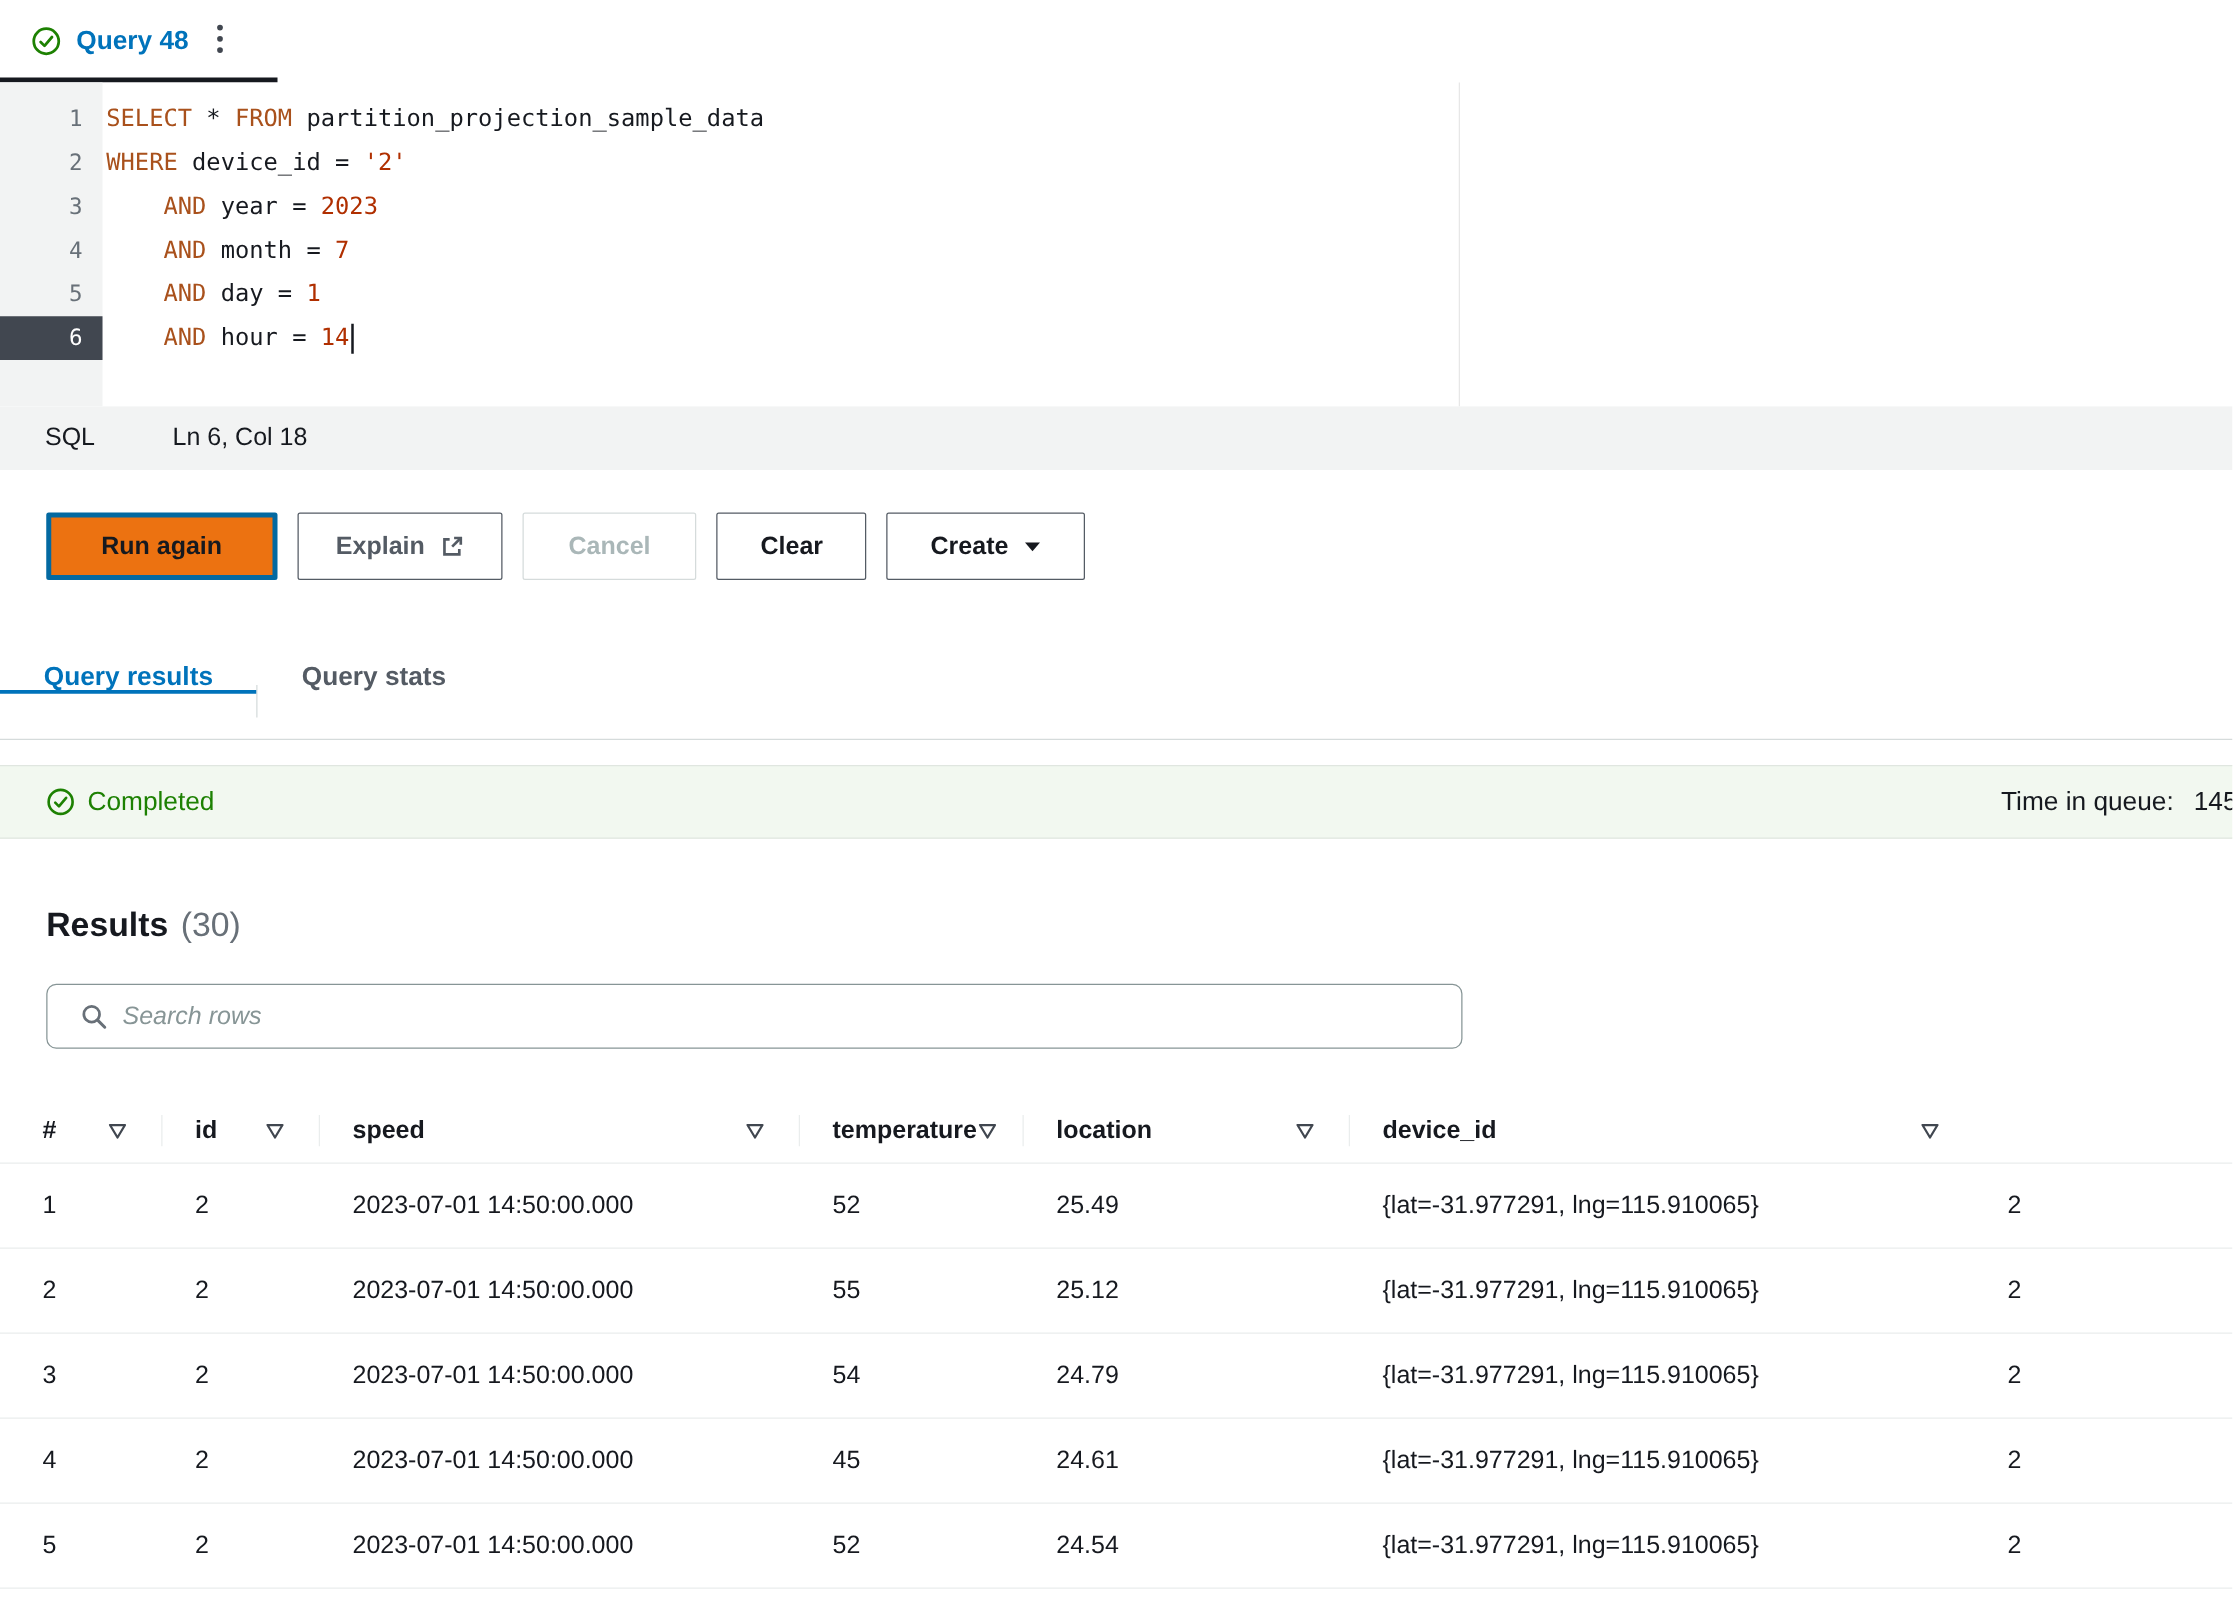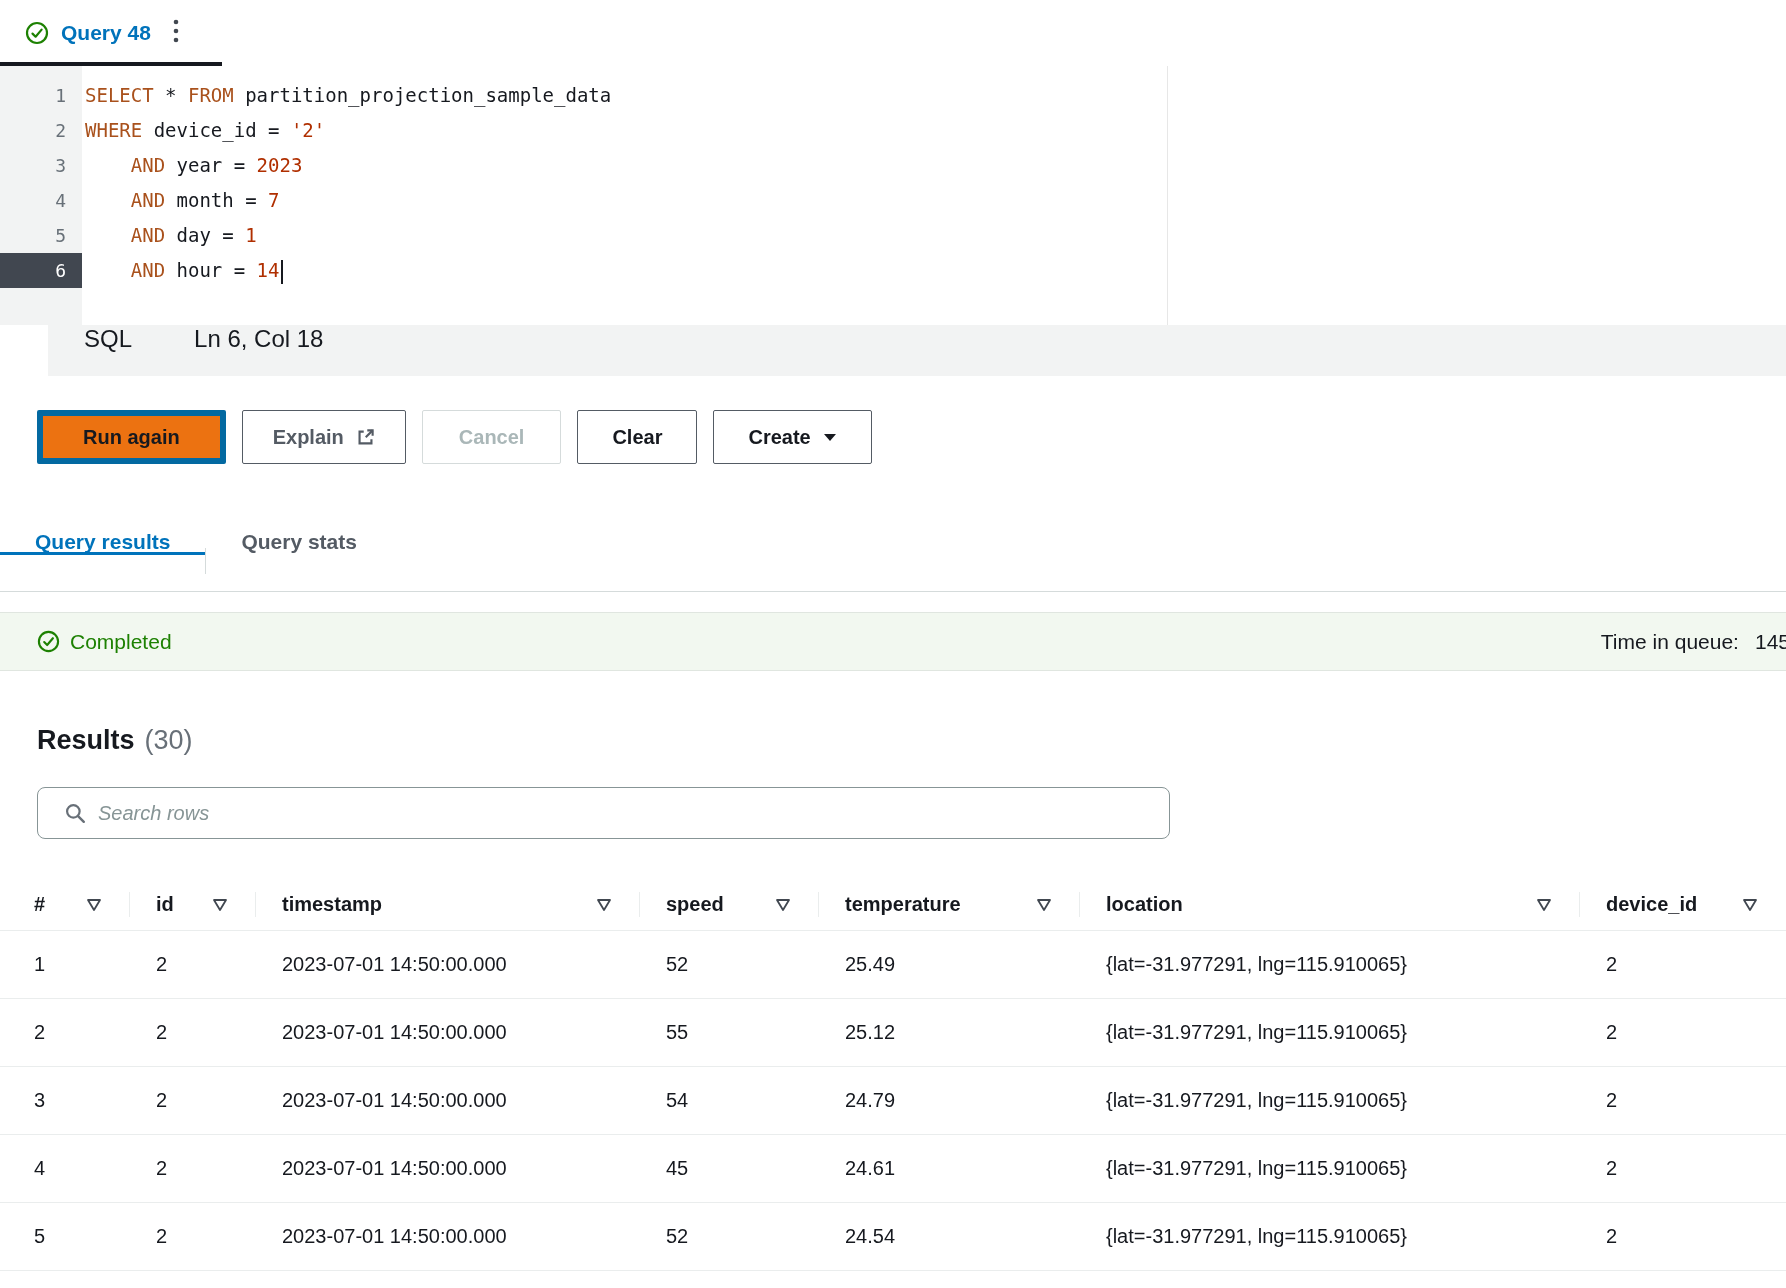--- a/index.html
+++ b/index.html
@@ -22,30 +22,30 @@
   .code { flex:1; padding:12px 0 0 3px; }
   .cline { height:35px; line-height:35px; white-space:pre; color:#16191f; }
   .tok-kw  { color:#a9511c; }
   .tok-str { color:#b02f00; }
   .tok-num { color:#b02f00; }
   .tok-pl  { color:#16191f; }
   .cursor { display:inline-block; width:2px; height:24px; background:#16191f; vertical-align:middle; margin-left:1px; }
   .print-margin { position:absolute; left:1167px; top:0; bottom:0; width:1px; background:#e7e7e7; }
 
   
-  .statusbar { height:51px; background:#f2f3f3; display:flex; align-items:flex-start; font-size:24px;margin-left:48px; }
+  .statusbar { height:51px; background:#f2f3f3; display:flex; align-items:center; font-size:20px; }
   .statusbar .lang { margin-left:36px; }
   .statusbar .pos { margin-left:62px; }
 
   
   .toolbar { padding:34px 0 66px 37px; display:flex; align-items:center; gap:16px; background:#fff; }
   .btn { height:54px; border-radius:2px; font-family:"Liberation Sans", sans-serif;
     font-size:20px; font-weight:bold; display:inline-flex; align-items:center; gap:12px;
     padding:0 30px; cursor:pointer; background:#fff; }
-  .btn.primary { background:#ec7211; border:6px solid #0369a1; color:#16191f; padding:0 40px; }
+  .btn.primary { background:#ec7211; border:4px solid #0369a1; color:#16191f; padding:0 40px; }
   .btn.secondary { border:1px solid #545b64; color:#545b64; }
   .btn.disabled { border:1px solid #d5dbdb; color:#aab7b8; cursor:default; padding:0 36px; }
   .btn.dark { color:#16191f; border-color:#545b64; padding:0 34px; }
 
   
   .rtabs { height:62px; display:flex; align-items:flex-start; border-bottom:1px solid #d5dbdb; position:relative; }
   .rtab { padding:0 35px; display:flex; align-items:center; font-size:21px; font-weight:bold;
     color:#545b64; position:relative; cursor:pointer; }
   .rtab.active { color:#0073bb; }
   .rtab.active::after { content:''; position:absolute; left:0; right:0; bottom:-1px; height:3px; background:#0073bb; }
@@ -197,26 +197,20 @@
           <path d="M2 2 H14 L8 12 Z" fill="none" stroke="#414750" stroke-width="1.8" stroke-linejoin="round"></path>
         </svg>
       </div>
       <div class="th">
         <span>id</span>
         <svg class="filter-icon" width="16" height="14" viewBox="0 0 16 14">
           <path d="M2 2 H14 L8 12 Z" fill="none" stroke="#414750" stroke-width="1.8" stroke-linejoin="round"></path>
         </svg>
       </div>
       <div class="th">
-        <span>timestamp</span>
-        <svg class="filter-icon" width="16" height="14" viewBox="0 0 16 14">
-          <path d="M2 2 H14 L8 12 Z" fill="none" stroke="#414750" stroke-width="1.8" stroke-linejoin="round"></path>
-        </svg>
-      </div>
-      <div class="th">
         <span>speed</span>
         <svg class="filter-icon" width="16" height="14" viewBox="0 0 16 14">
           <path d="M2 2 H14 L8 12 Z" fill="none" stroke="#414750" stroke-width="1.8" stroke-linejoin="round"></path>
         </svg>
       </div>
       <div class="th">
         <span>temperature</span>
         <svg class="filter-icon" width="16" height="14" viewBox="0 0 16 14">
           <path d="M2 2 H14 L8 12 Z" fill="none" stroke="#414750" stroke-width="1.8" stroke-linejoin="round"></path>
         </svg>

